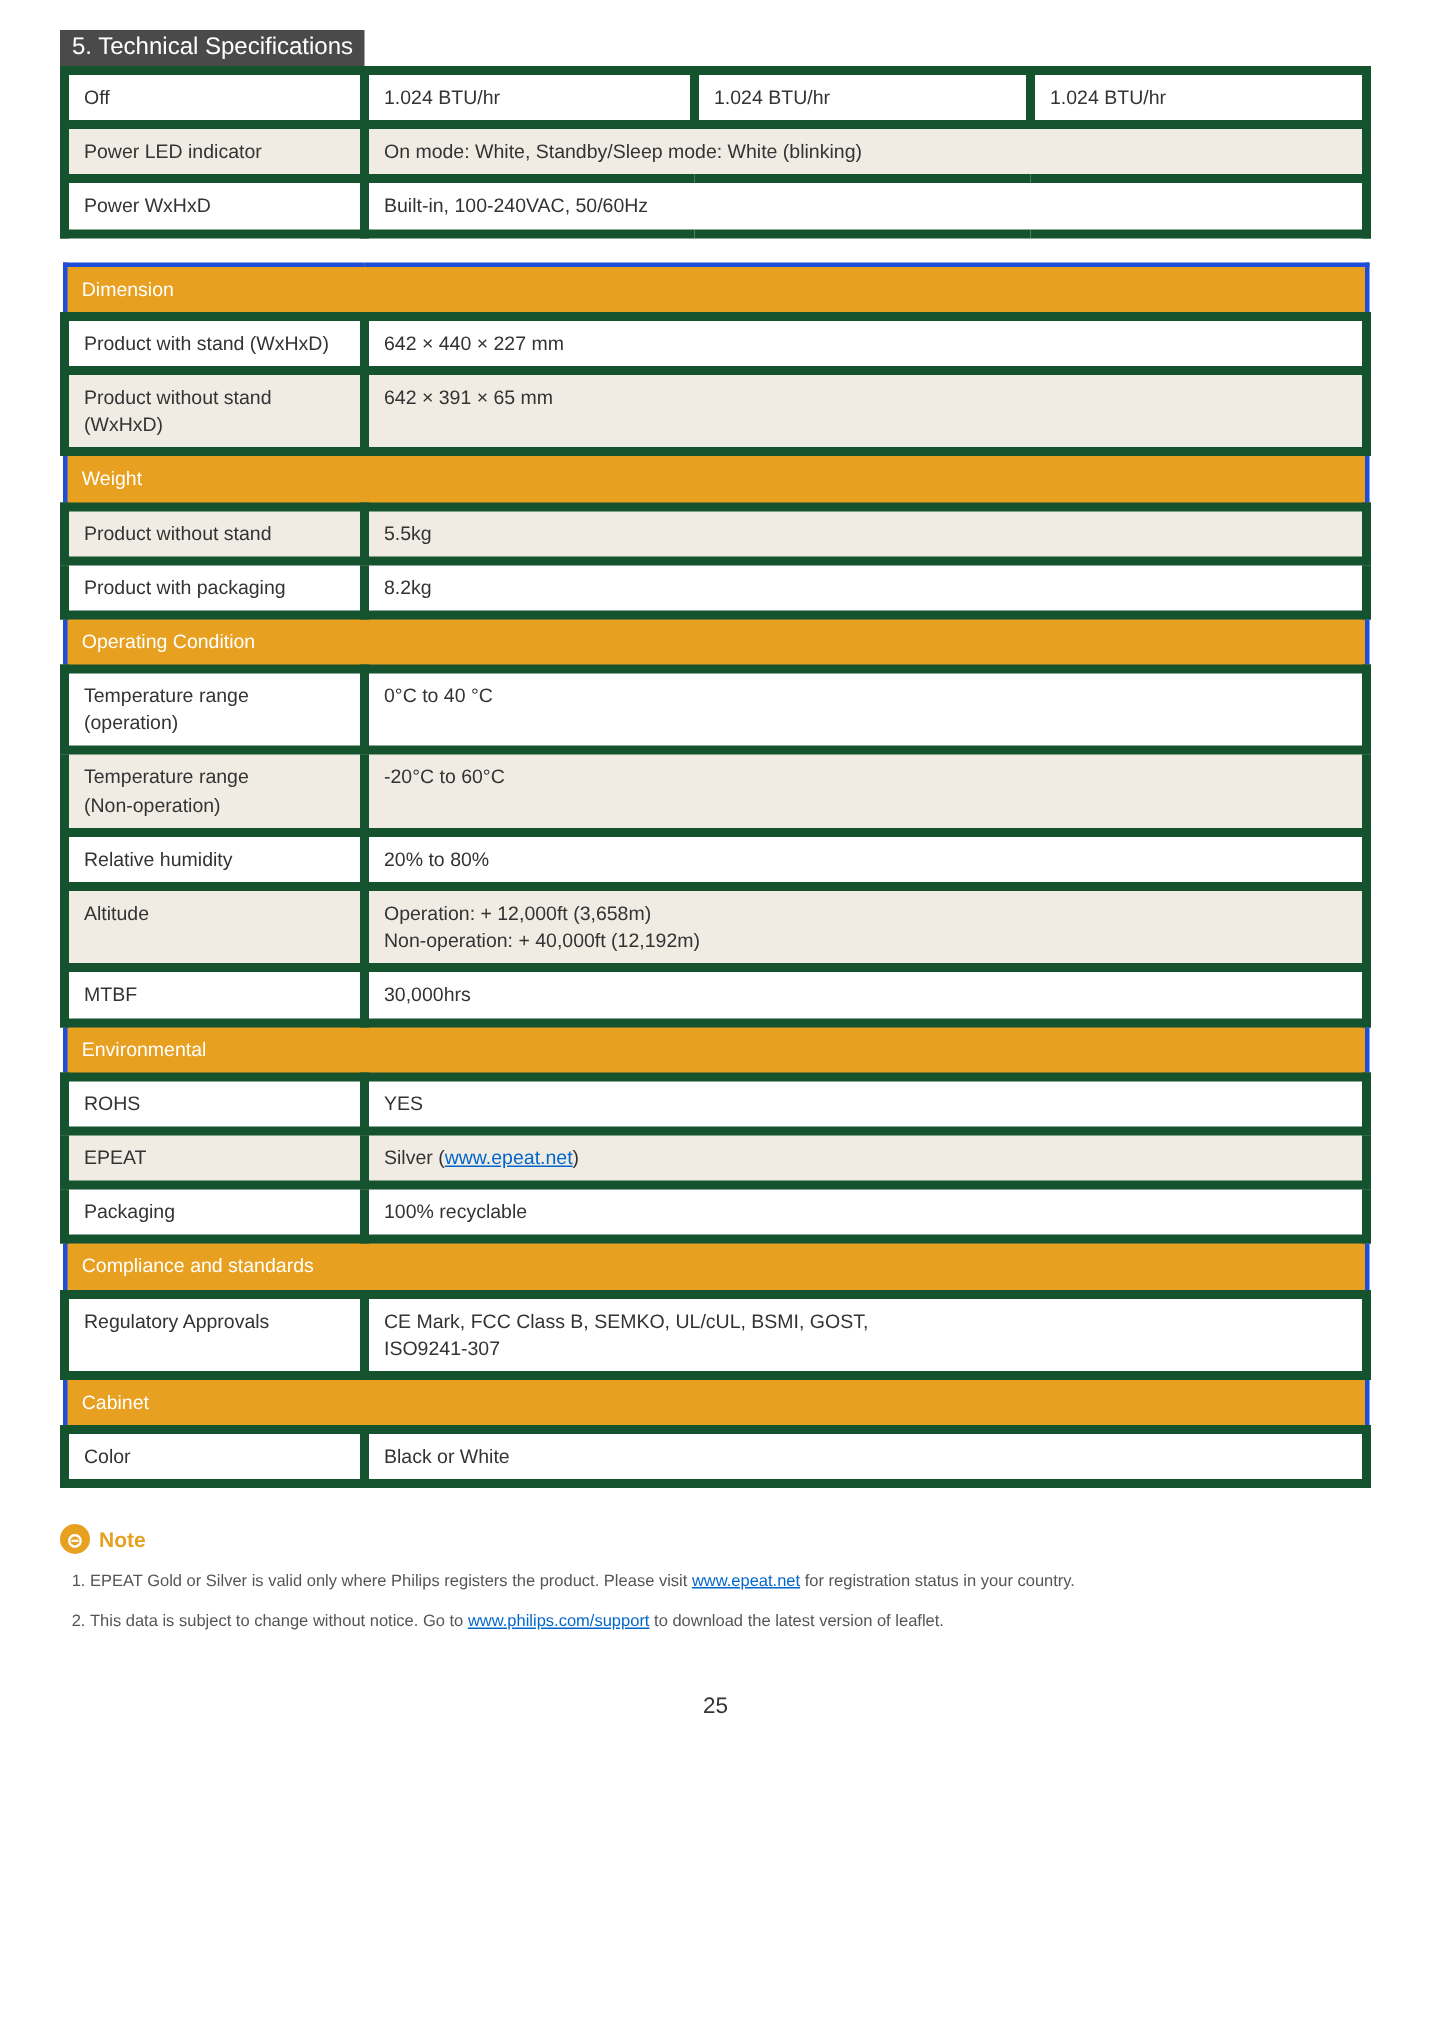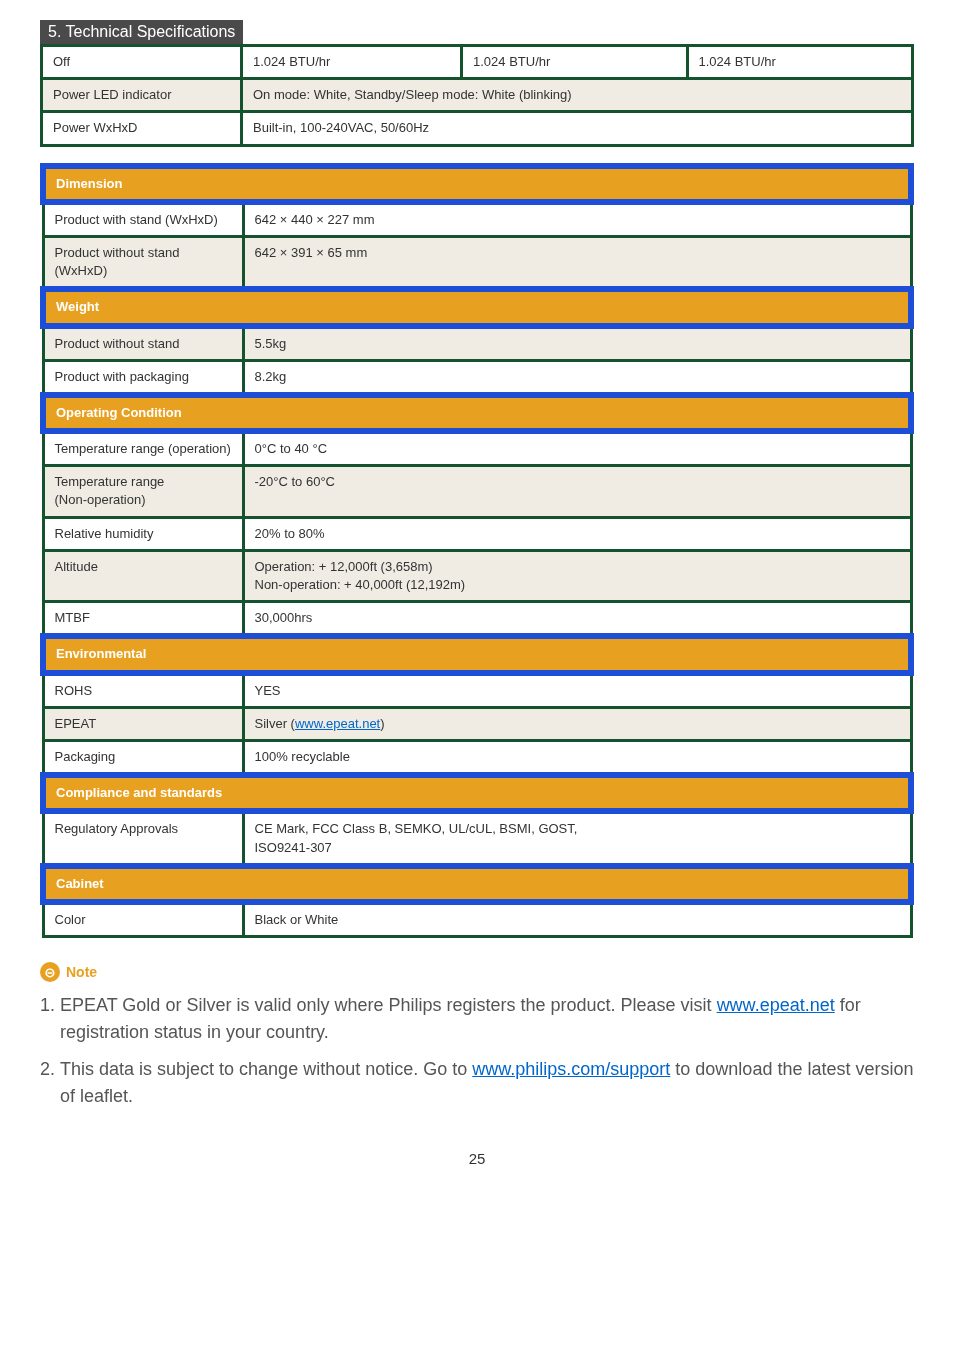--- a/index.html
+++ b/index.html
@@ -22,31 +22,31 @@
       display: inline-block;
     }
 
     table {
       width: 100%;
       border-collapse: collapse;
       margin-bottom: 16px;
     }
 
     table td {
-      border: 3px solid #14532d;
+      border: 6px solid #14532d;
       padding: 6px 10px;
       vertical-align: top;
       line-height: 1.4;
     }
 
     .row-header td {
       background: #e8a020;
       color: #fff;
-      font-weight: bold;
-      border: 6px solid #1d4ed8;
+      font-weight: normal;
+      border: 3px solid #1d4ed8;
     }
 
     .row-alt td {
       background: #f0ece4;
       margin-top: 24px;
     }
 
     .row-normal td {
       background: #fff;
     }
@@ -78,21 +78,21 @@
       font-weight: bold;
     }
 
     .note-list {
       list-style: decimal;
       padding-left: 20px;
     }
 
     .note-list li {
       margin-bottom: 10px;
-      font-size: 18px;
+      font-size: 11px;
       color: #555;
       line-height: 1.5;
     }
 
     .link {
       color: #0066cc;
       text-decoration: underline;
     }
 
     .page-number {

